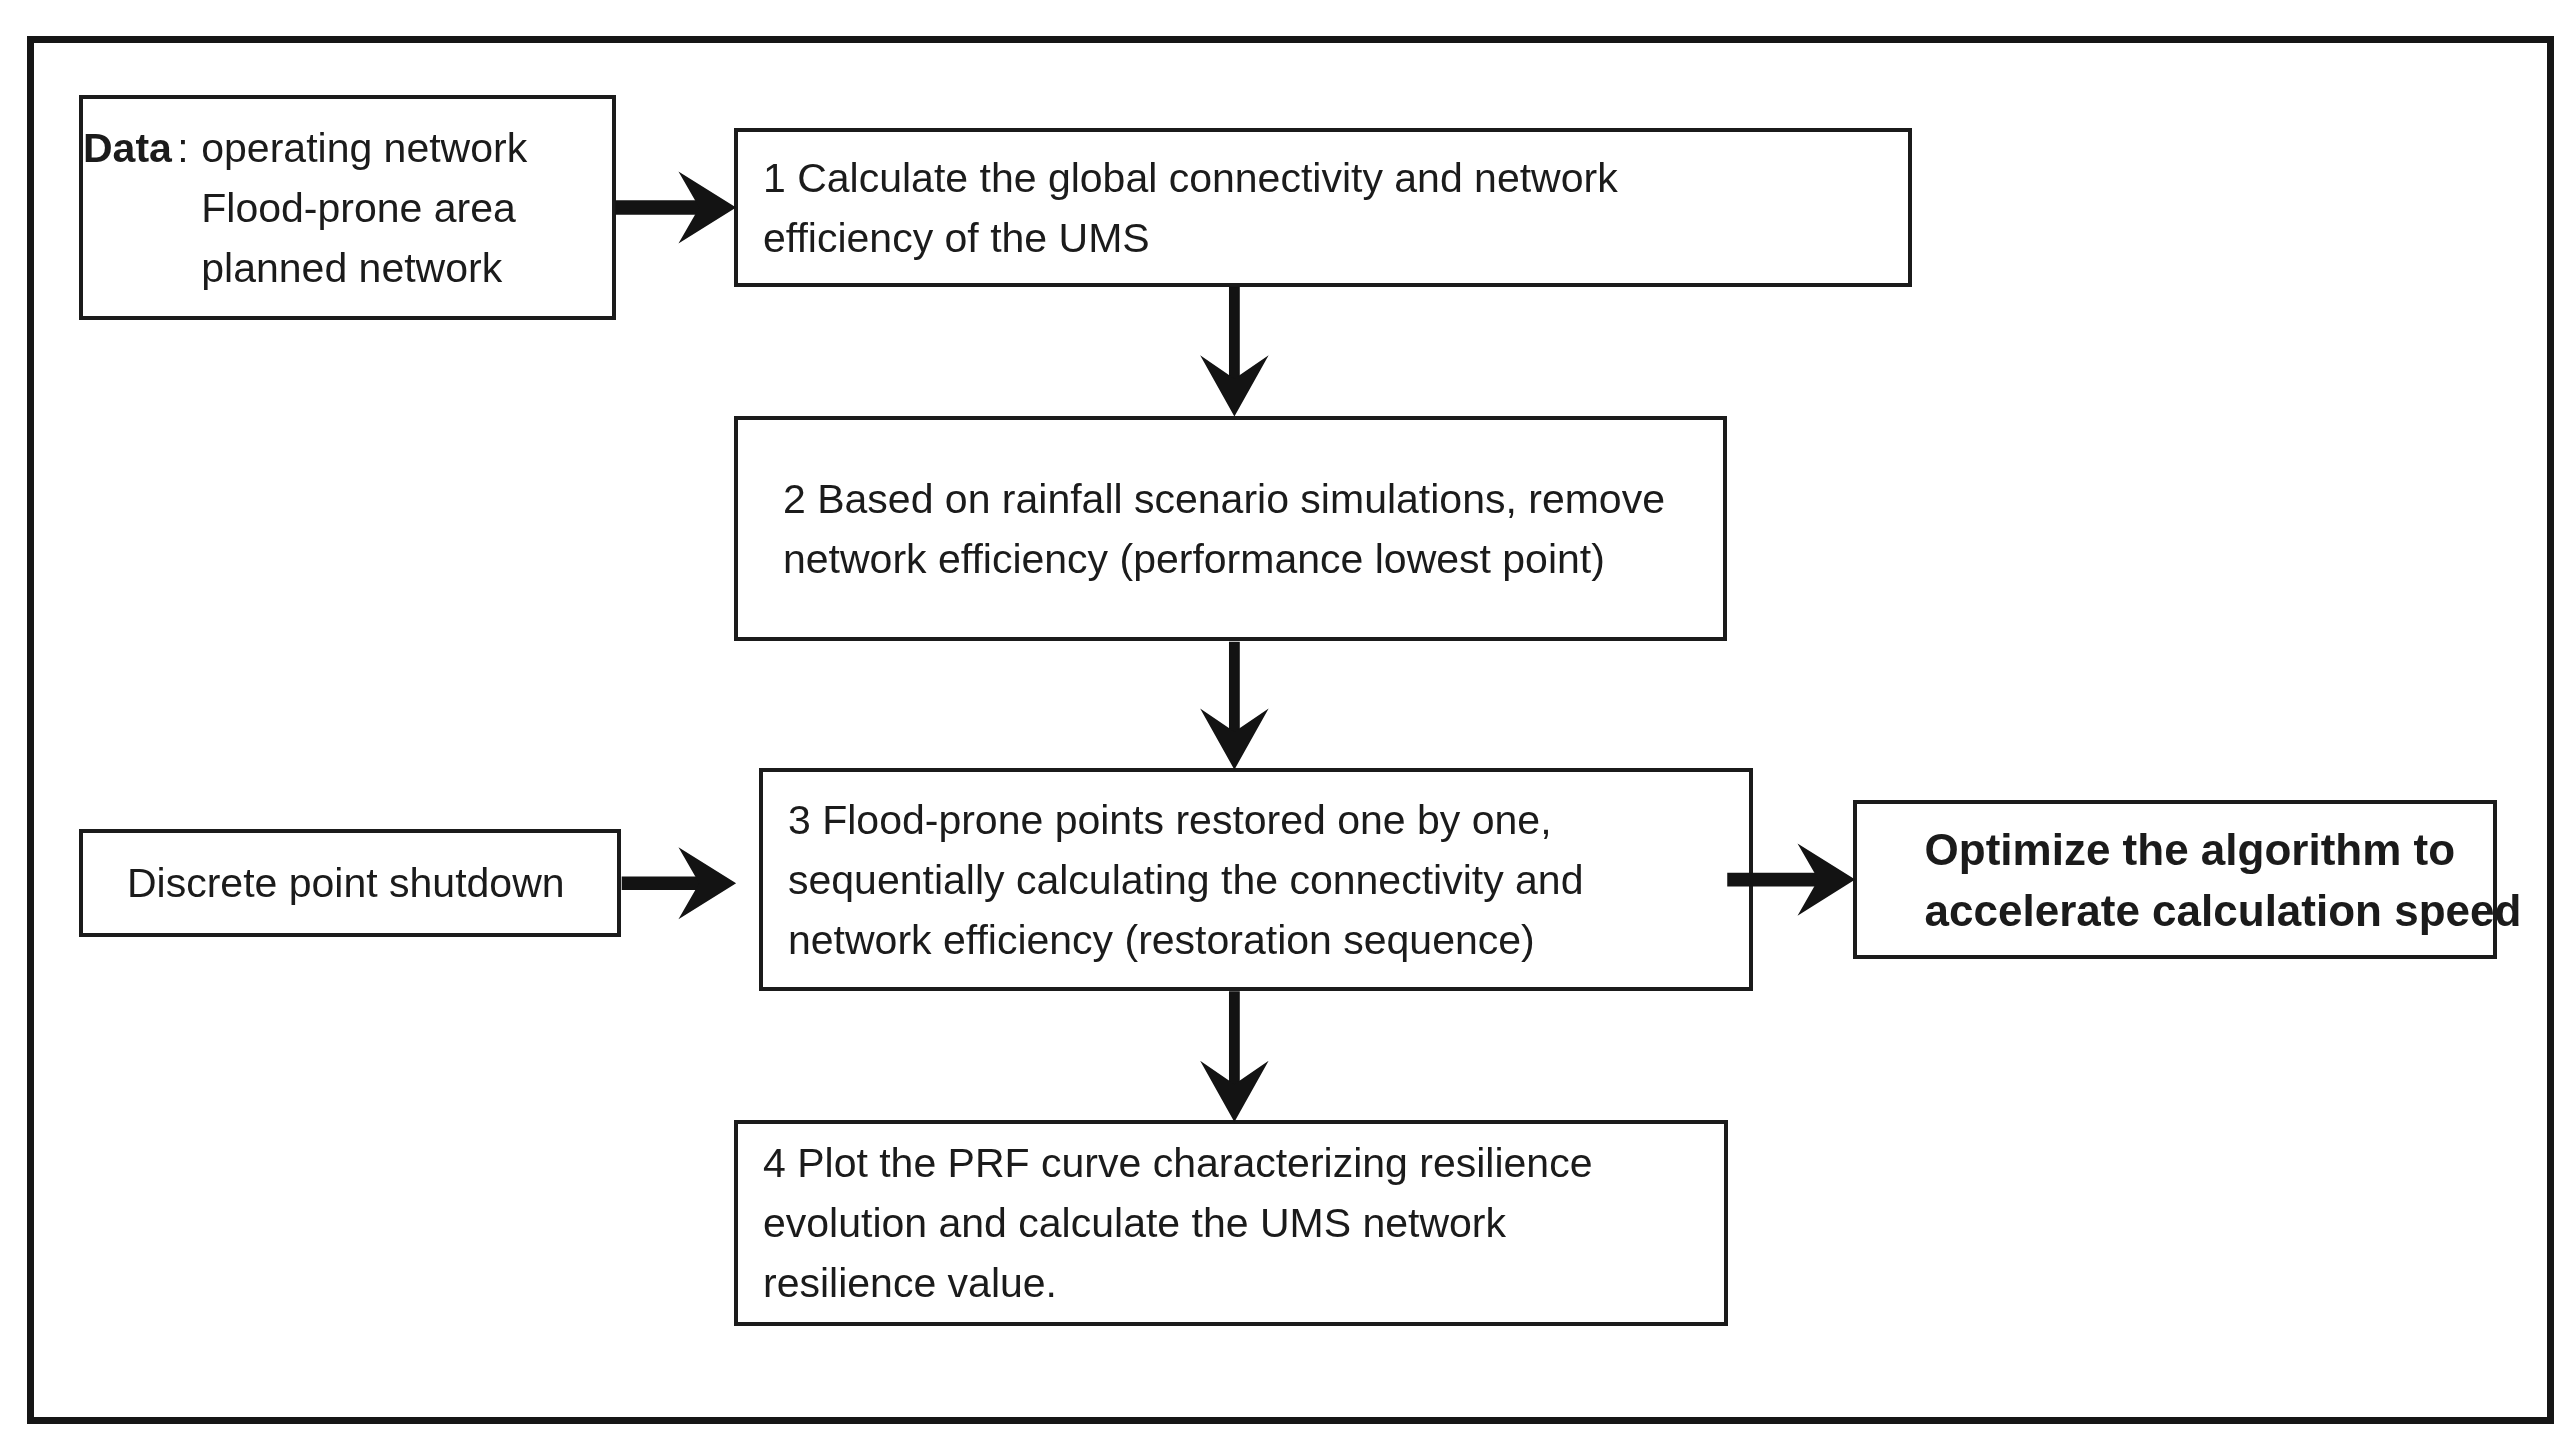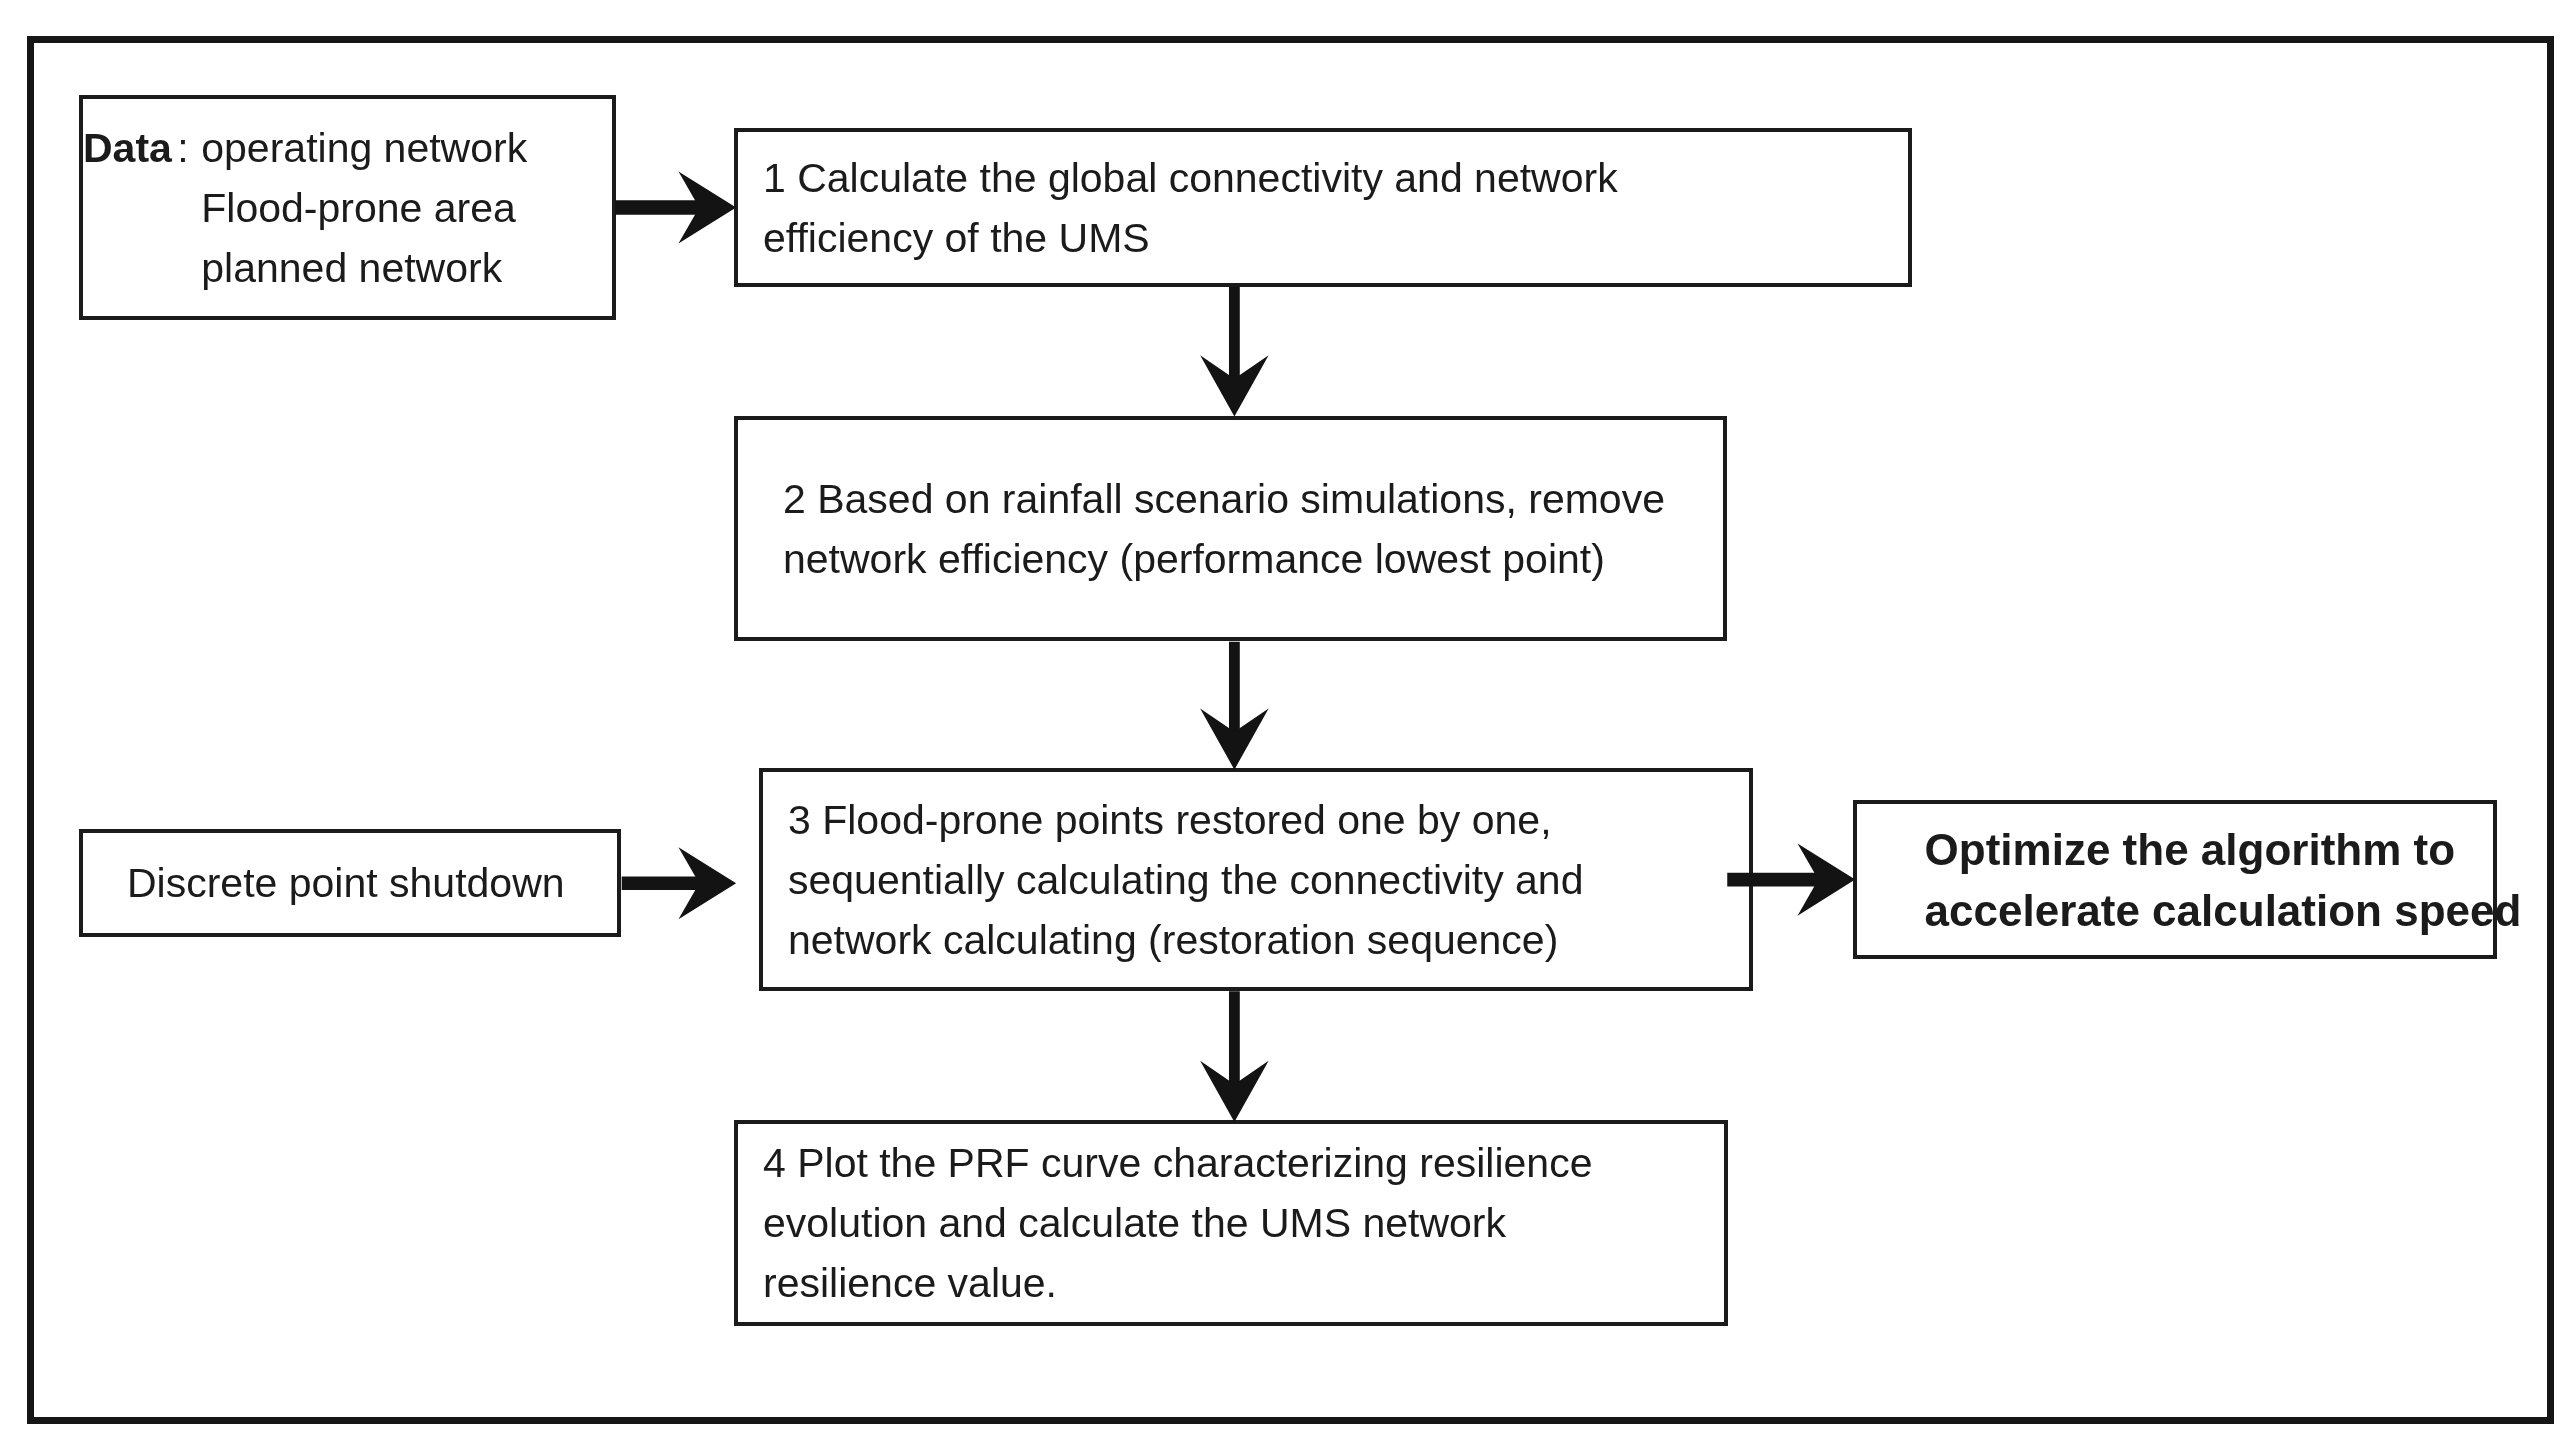--- a/index.html
+++ b/index.html
@@ -94,21 +94,21 @@
     <div class="lines">
         <div>2 Based on rainfall scenario simulations, remove</div>
         <div>network efficiency (performance lowest point)</div>
       </div>
   </div>
 
   <div class="fbox" style="left:734px; top:768px; width:994px; height:223px;margin-left:25px;">
     <div class="lines">
         <div>3 Flood-prone points restored one by one,</div>
         <div>sequentially calculating the connectivity and</div>
-        <div>network calculating (restoration sequence)</div>
+        <div>network efficiency (restoration sequence)</div>
       </div>
   </div>
 
   <div class="fbox" style="left:734px; top:1120px; width:994px; height:206px;">
     <div class="lines">
         <div>4 Plot the PRF curve characterizing resilience</div>
         <div>evolution and calculate the UMS network</div>
         <div>resilience value.</div>
       </div>
   </div>

